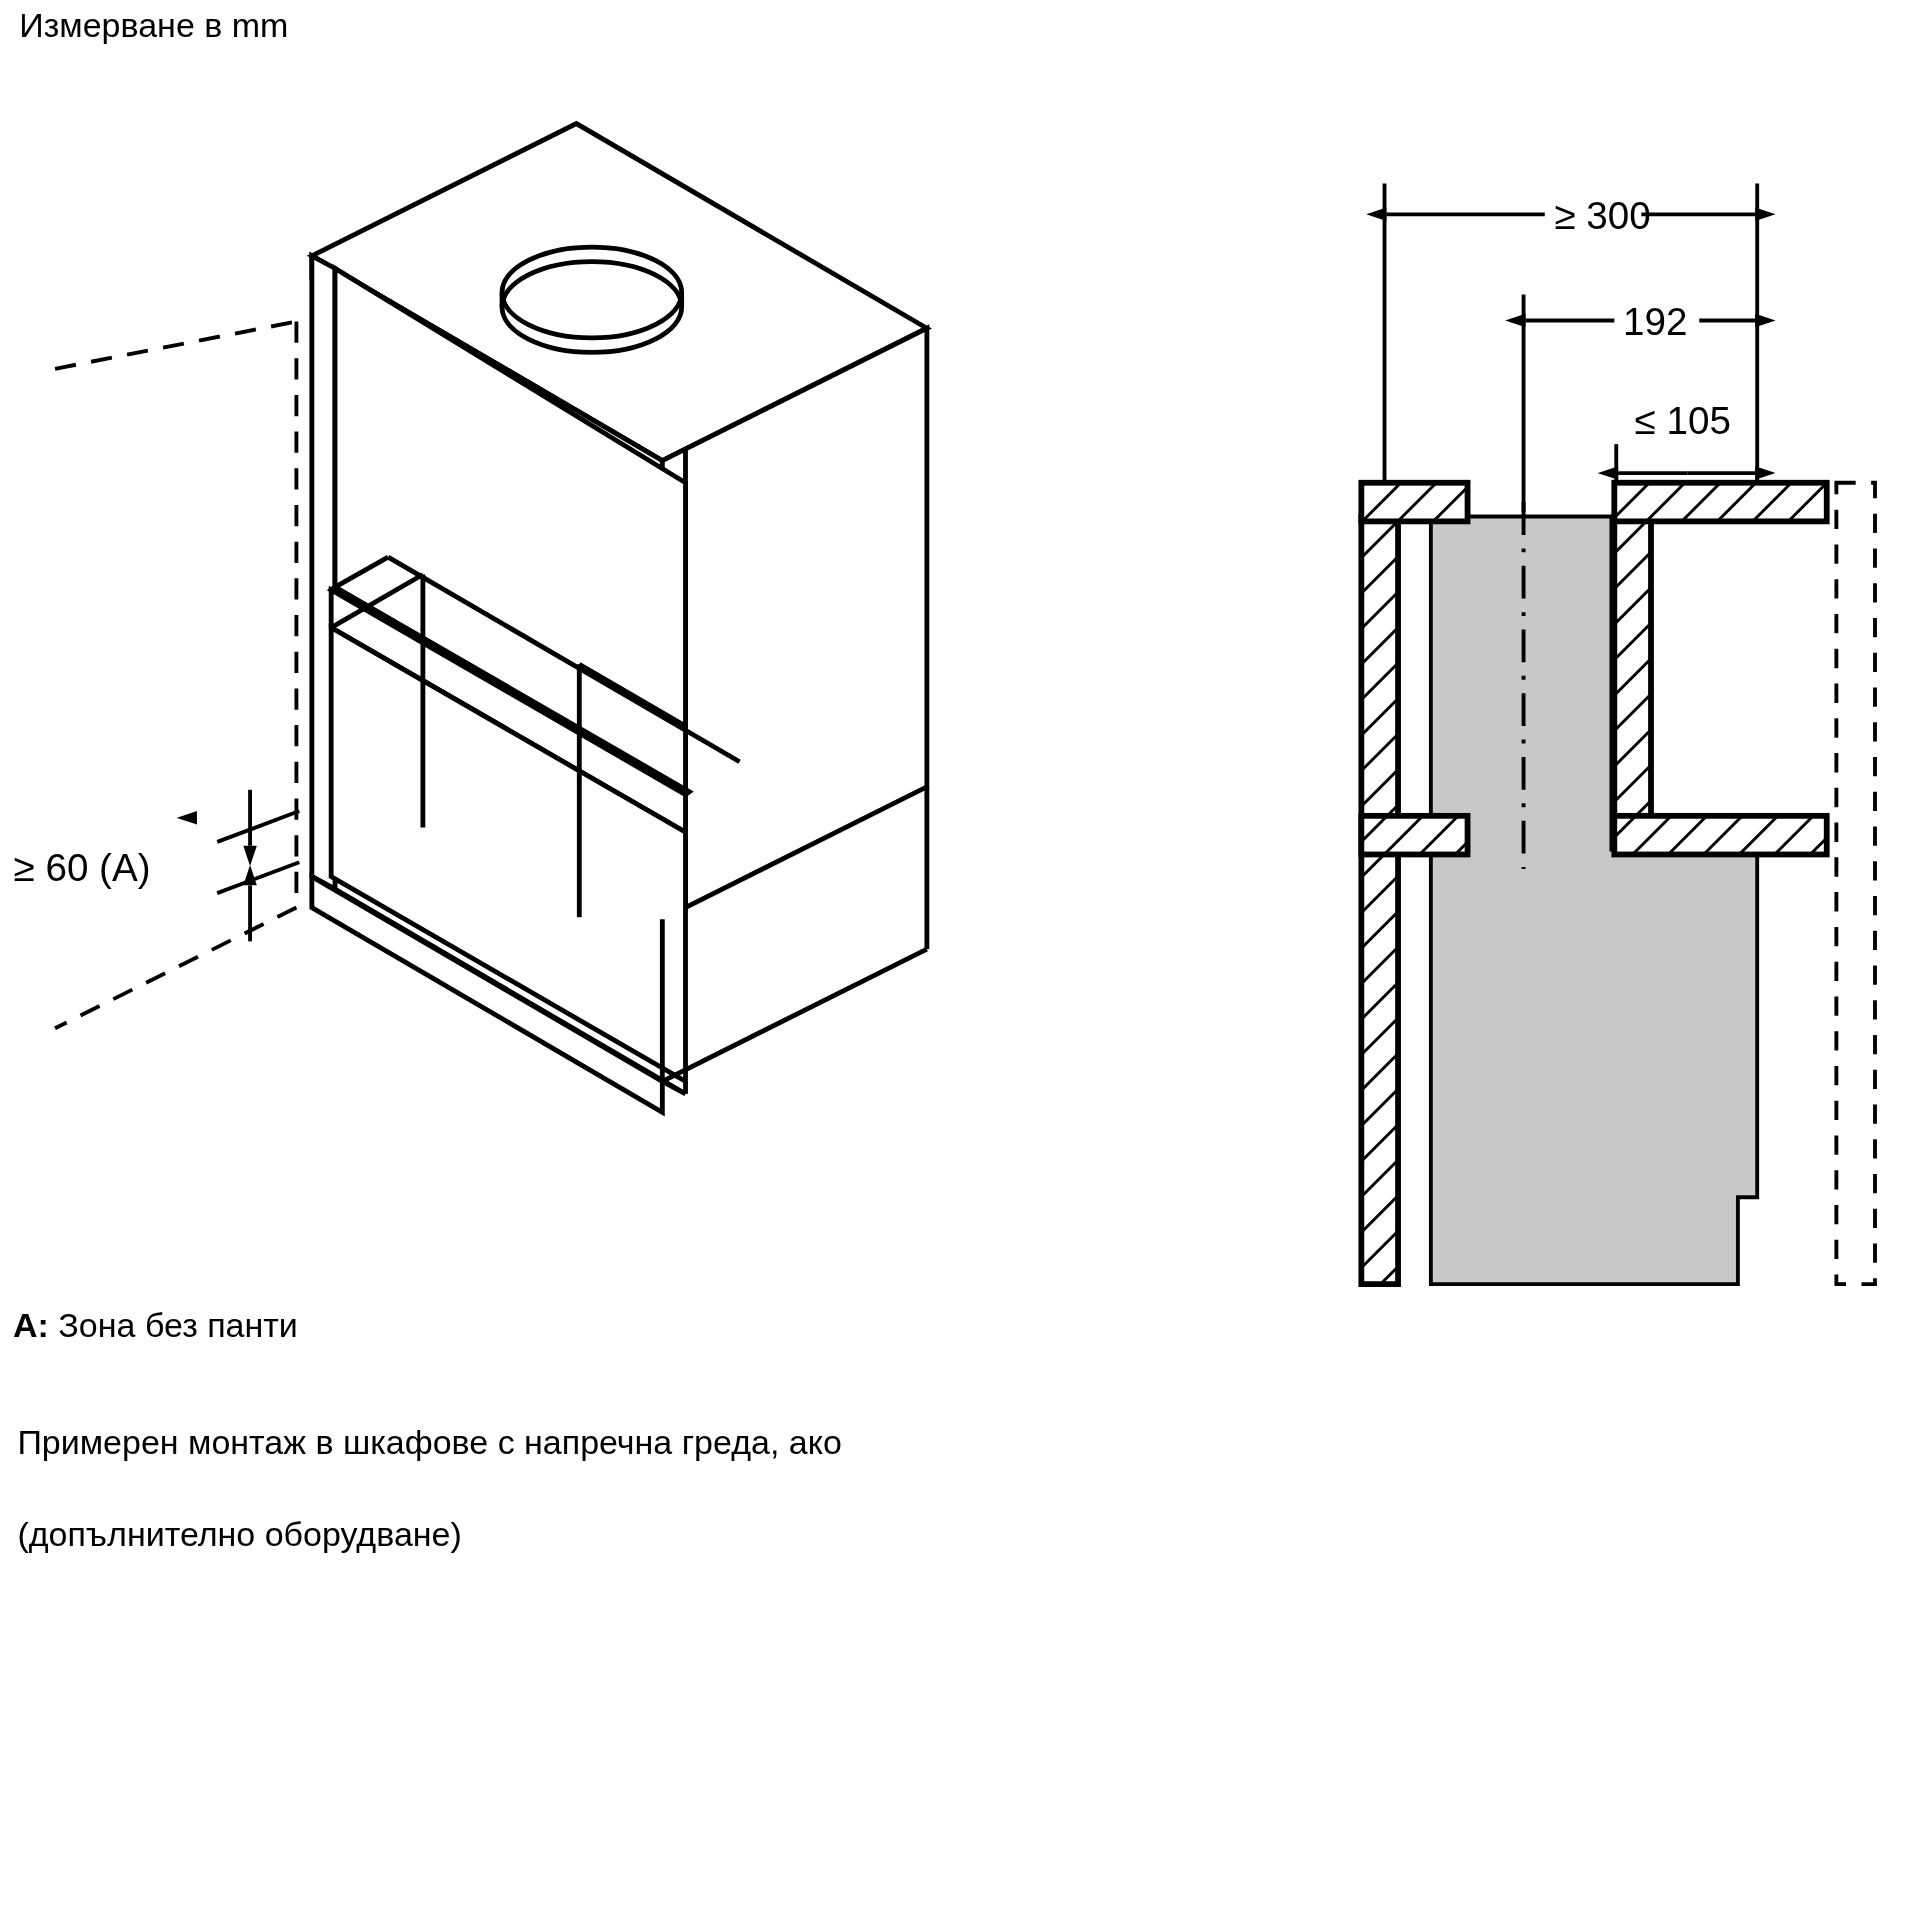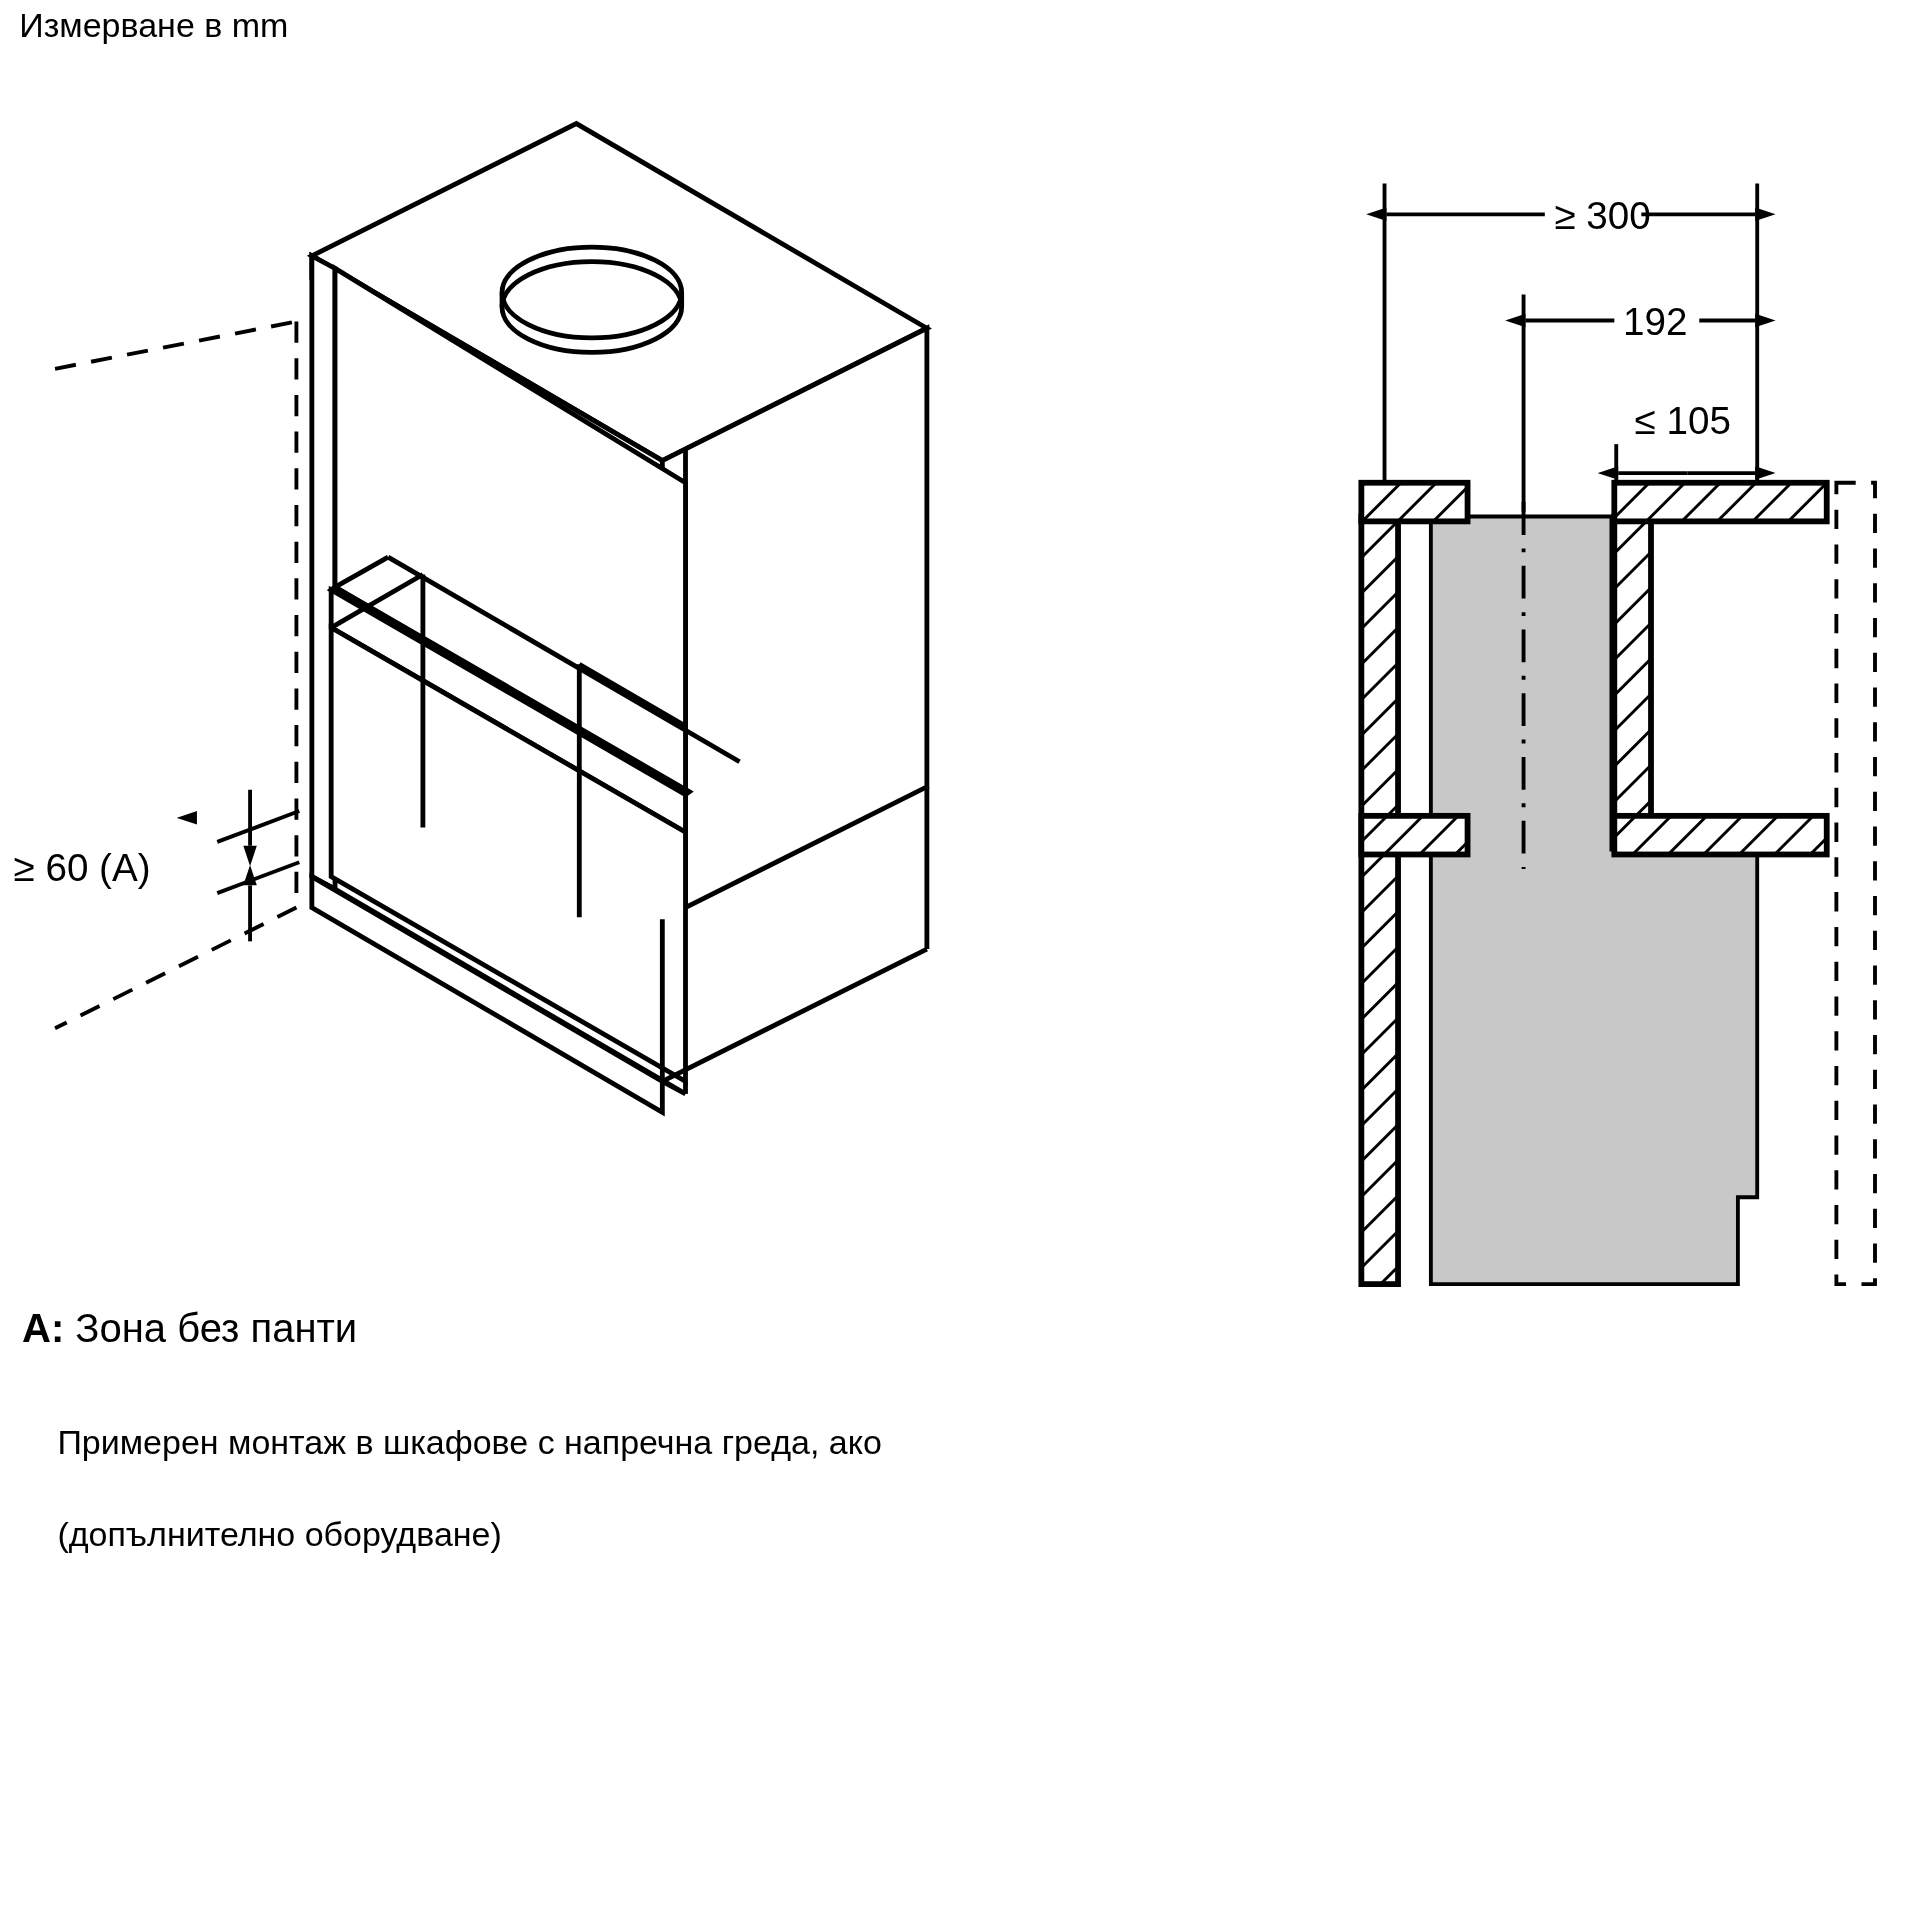--- a/index.html
+++ b/index.html
@@ -37,33 +37,32 @@
     font-weight: 400;
   }
   #installation-title {
     left: 19.3px;
     top: 50px;
     font-size: 35px;
     font-weight: 700;
     letter-spacing: -0.2px;
   }
   #zone-note {
-    left: 22px;
+    left: 13px;
     top: 1308px;
-    font-size: 40px;
+    font-size: 34px;
     font-weight: 400;
   }
   #zone-note b { font-weight: 700; }
   #body-note {
     left: 17.4px;
     top: 1419px;
     font-size: 34px;
     font-weight: 400;
     line-height: 46px;
-    margin-left: 40px;
   }
   #drawing {
     position: absolute;
     left: 0;
     top: 0;
     width: 1931px;
     height: 1931px;
     pointer-events: none;
   }
   .dimlabel {

